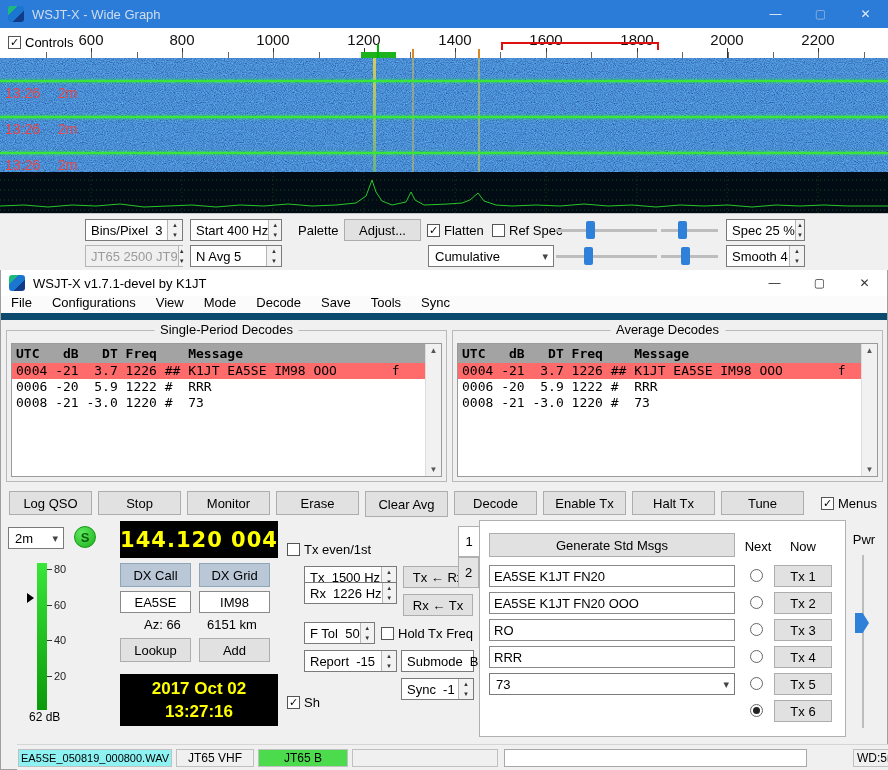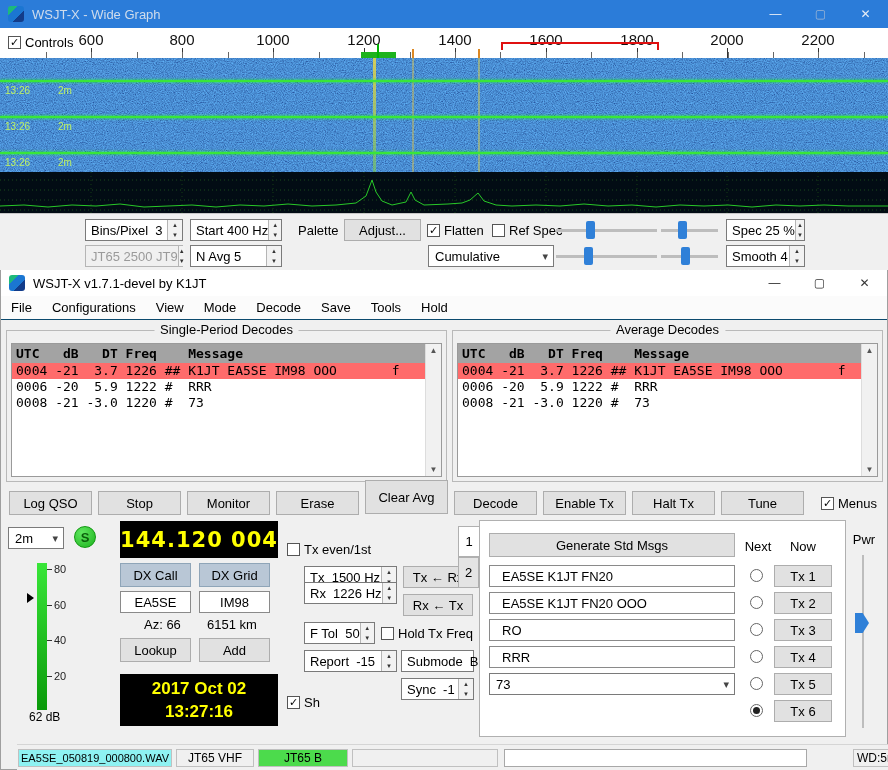--- a/index.html
+++ b/index.html
@@ -22,21 +22,21 @@
 .minorticks{position:absolute;left:46px;top:24px;width:820px;height:6px;
   background:repeating-linear-gradient(90deg,#666 0 1px,transparent 1px 45.44px)}
 .rxmark{position:absolute;left:361px;top:24px;width:35px;height:6px;background:#1db31d}
 .rxtick{position:absolute;left:377px;top:16px;width:2px;height:14px;background:#00b400}
 .redspan{position:absolute;left:501px;top:14px;width:158px;height:8px;border-top:2px solid #e01010;border-left:2px solid #e01010;border-right:2px solid #e01010}
 .omark{position:absolute;top:21px;width:2px;height:9px;background:#dd8822}
 .wg-wf{position:absolute;left:0;top:58px;width:100%;height:114px;background:#081c50;overflow:hidden}
 .wg-wf svg{position:absolute;left:0;top:0;opacity:.95}
 .trace{position:absolute;top:0;height:100%;filter:blur(.5px)}
 .gline{position:absolute;left:0;width:100%;height:2px;background:#39e639;box-shadow:0 0 3px #2f2}
-.wfstamp{position:absolute;color:#bef264;font-size:10px}
+.wfstamp{position:absolute;color:#ef4444;font-size:14px}
 .wg-spec{position:absolute;left:0;top:172px;width:100%;height:41px;background:#020c14}
 .wg-ctl{position:absolute;left:0;top:213px;width:100%;height:57px;background:#f0f0f0;border-top:1px solid #c6c6c6}
 
 
 .btn{background:#e1e1e1;border:1px solid #adadad;display:flex;align-items:center;justify-content:center;font-size:13px}
 .btn.blue{background:#b9c7d6;border-color:#8fa5b8}
 .spin{background:#fff;border:1px solid #7a7a7a;display:flex;align-items:center;justify-content:space-between;font-size:13px;height:22px}
 .spin>span:first-child{padding-left:5px;white-space:pre}
 .spin.off{background:#f0f0f0;color:#9a9a9a;border-color:#b5b5b5}
 .arr{width:15px;height:100%;border-left:1px solid #b5b5b5;background:#f2f2f2;display:flex;flex-direction:column;align-items:center;justify-content:space-around;font-size:6px;color:#333}
@@ -51,39 +51,39 @@
 .radio.sel::after{content:"";width:7px;height:7px;border-radius:50%;background:#222}
 .hslider{height:20px}
 .hslider::before{content:"";position:absolute;left:0;right:0;top:9px;height:3px;background:#bdbdbd}
 .knob{position:absolute;top:1px;width:9px;height:18px;background:#2f80d8;border-radius:2px}
 .lbl{font-size:13px}
 
 
 .mw{position:absolute;left:0;top:270px;width:888px;height:500px;background:#f0f0f0;border:1px solid #9f9f9f;border-top:none}
 .mw-title{position:absolute;left:0;top:0;width:100%;height:26px;background:#fff;display:flex;align-items:center;padding-left:8px}
 .mw .winbtns span{color:#333}
-.mw-menu{position:absolute;left:0;top:26px;width:100%;height:24px;background:#fbfbfb;border-bottom:1px solid #0c4a6e;display:flex;align-items:center}
+.mw-menu{position:absolute;left:0;top:26px;width:100%;height:24px;background:#fbfbfb;border-bottom:7px solid #0c4a6e;display:flex;align-items:flex-end}
 .mw-menu span{padding:3px 10px}
 .grp{position:absolute;border:1px solid #b9b9b9}
 .grp-title{position:absolute;top:-9px;left:50%;transform:translateX(-50%);background:#f0f0f0;padding:0 6px;white-space:nowrap}
 .decoder{position:absolute;left:4px;top:12px;right:4px;bottom:4px;background:#fff;border:1px solid #9a9a9a;overflow:hidden}
 .dec-head{height:19px;background:#a3a3a3;color:#000;font-family:"DejaVu Sans Mono",monospace;font-weight:bold;font-size:13px;padding-left:4px;line-height:19px;white-space:pre;margin-right:16px}
 .dec-row{font-family:"DejaVu Sans Mono",monospace;font-size:13px;line-height:16px;padding-left:4px;white-space:pre;margin-right:16px}
 .dec-row.hl{background:#ff6b6b}
 .sbar{position:absolute;right:0;top:0;bottom:0;width:16px;background:#f1f1f1;border-left:1px solid #ddd;display:flex;flex-direction:column;justify-content:space-between;align-items:center;font-size:8px;color:#555;padding:2px 0}
 .sbar::before{content:"▲"}
 .sbar::after{content:"▼"}
 .display{background:#000;color:#ff0;display:flex;align-items:center;justify-content:center;font-weight:bold}
 .sbadge{border-radius:50%;background:radial-gradient(circle at 35% 30%,#5fe85f,#1db11d);border:1px solid #119911;color:#0b5f0b;font-weight:bold;display:flex;align-items:center;justify-content:center}
 .meterbar{background:linear-gradient(#39e639,#0a9a0a)}
 .mticklbl{position:absolute;font-size:11px;color:#222}
 .mtick{position:absolute;width:5px;height:1px;background:#333}
 .mptr{position:absolute;width:0;height:0;border-top:5px solid transparent;border-bottom:5px solid transparent;border-left:7px solid #000}
 .msgpanel{position:absolute;background:#fff;border:1px solid #b0b0b0}
-.field{background:#fff;border:1px solid #8a8a8a;display:flex;align-items:center;padding-left:12px;font-size:13px}
+.field{background:#fff;border:1px solid #8a8a8a;display:flex;align-items:center;padding-left:4px;font-size:13px}
 .tab{position:absolute;width:21px;display:flex;align-items:center;justify-content:center;border:1px solid #b0b0b0}
 .tab.sel{background:#fff;border-right:none}
 .tab.unsel{background:#e4e4e4}
 .vslider{position:absolute;width:2px;background:#bdbdbd}
 .vknob{position:absolute;width:14px;height:20px;background:#2f80d8;clip-path:polygon(0 0,55% 0,100% 50%,55% 100%,0 100%)}
 .statusbar{position:absolute;left:16px;top:474px;width:100%;height:26px;background:#f0f0f0;border-top:1px solid #d5d5d5}
 .spanel{position:absolute;top:4px;height:18px;display:flex;align-items:center;justify-content:center;font-size:12px;border:1px solid #c0c0c0}
 </style>
 </head>
 <body>
@@ -239,21 +239,21 @@
     </span>
   </div>
   <nav class="mw-menu">
     <span>File</span>
     <span>Configurations</span>
     <span>View</span>
     <span>Mode</span>
     <span>Decode</span>
     <span>Save</span>
     <span>Tools</span>
-    <span>Hold</span>
+    <span>Sync</span>
   </nav>
 
   <div class="grp" style="left:5px;top:60px;width:441px;height:152px">
     <span class="grp-title">Single-Period Decodes</span>
     <div class="decoder">
       <div class="dec-head">UTC   dB   DT Freq    Message</div>
       <div class="dec-row hl">0004 -21  3.7 1226 ## K1JT EA5SE IM98 OOO       f</div>
       <div class="dec-row">0006 -20  5.9 1222 #  RRR</div>
       <div class="dec-row">0008 -21 -3.0 1220 #  73</div>
       <div class="sbar"></div>
@@ -267,21 +267,21 @@
       <div class="dec-row">0006 -20  5.9 1222 #  RRR</div>
       <div class="dec-row">0008 -21 -3.0 1220 #  73</div>
       <div class="sbar"></div>
     </div>
   </div>
 
   <div class="btn abs" style="left:8px;top:221px;width:83px;height:24px">Log QSO</div>
   <div class="btn abs" style="left:97px;top:221px;width:83px;height:24px">Stop</div>
   <div class="btn abs" style="left:186px;top:221px;width:83px;height:24px">Monitor</div>
   <div class="btn abs" style="left:275px;top:221px;width:83px;height:24px">Erase</div>
-  <div class="btn abs" style="left:364px;top:210px;width:83px;height:34px">Clear Avg</div>
+  <div class="btn abs" style="left:364px;top:221px;width:83px;height:26px">Clear Avg</div>
   <div class="btn abs" style="left:453px;top:221px;width:83px;height:24px">Decode</div>
   <div class="btn abs" style="left:542px;top:221px;width:83px;height:24px">Enable Tx</div>
   <div class="btn abs" style="left:631px;top:221px;width:83px;height:24px">Halt Tx</div>
   <div class="btn abs" style="left:720px;top:221px;width:83px;height:24px">Tune</div>
   <label class="check abs" style="left:820px;top:226px">
     <span class="box on"></span>
     <span>Menus</span>
   </label>
 
   <div class="combo abs" style="left:7px;top:257px;width:56px">2m</div>

